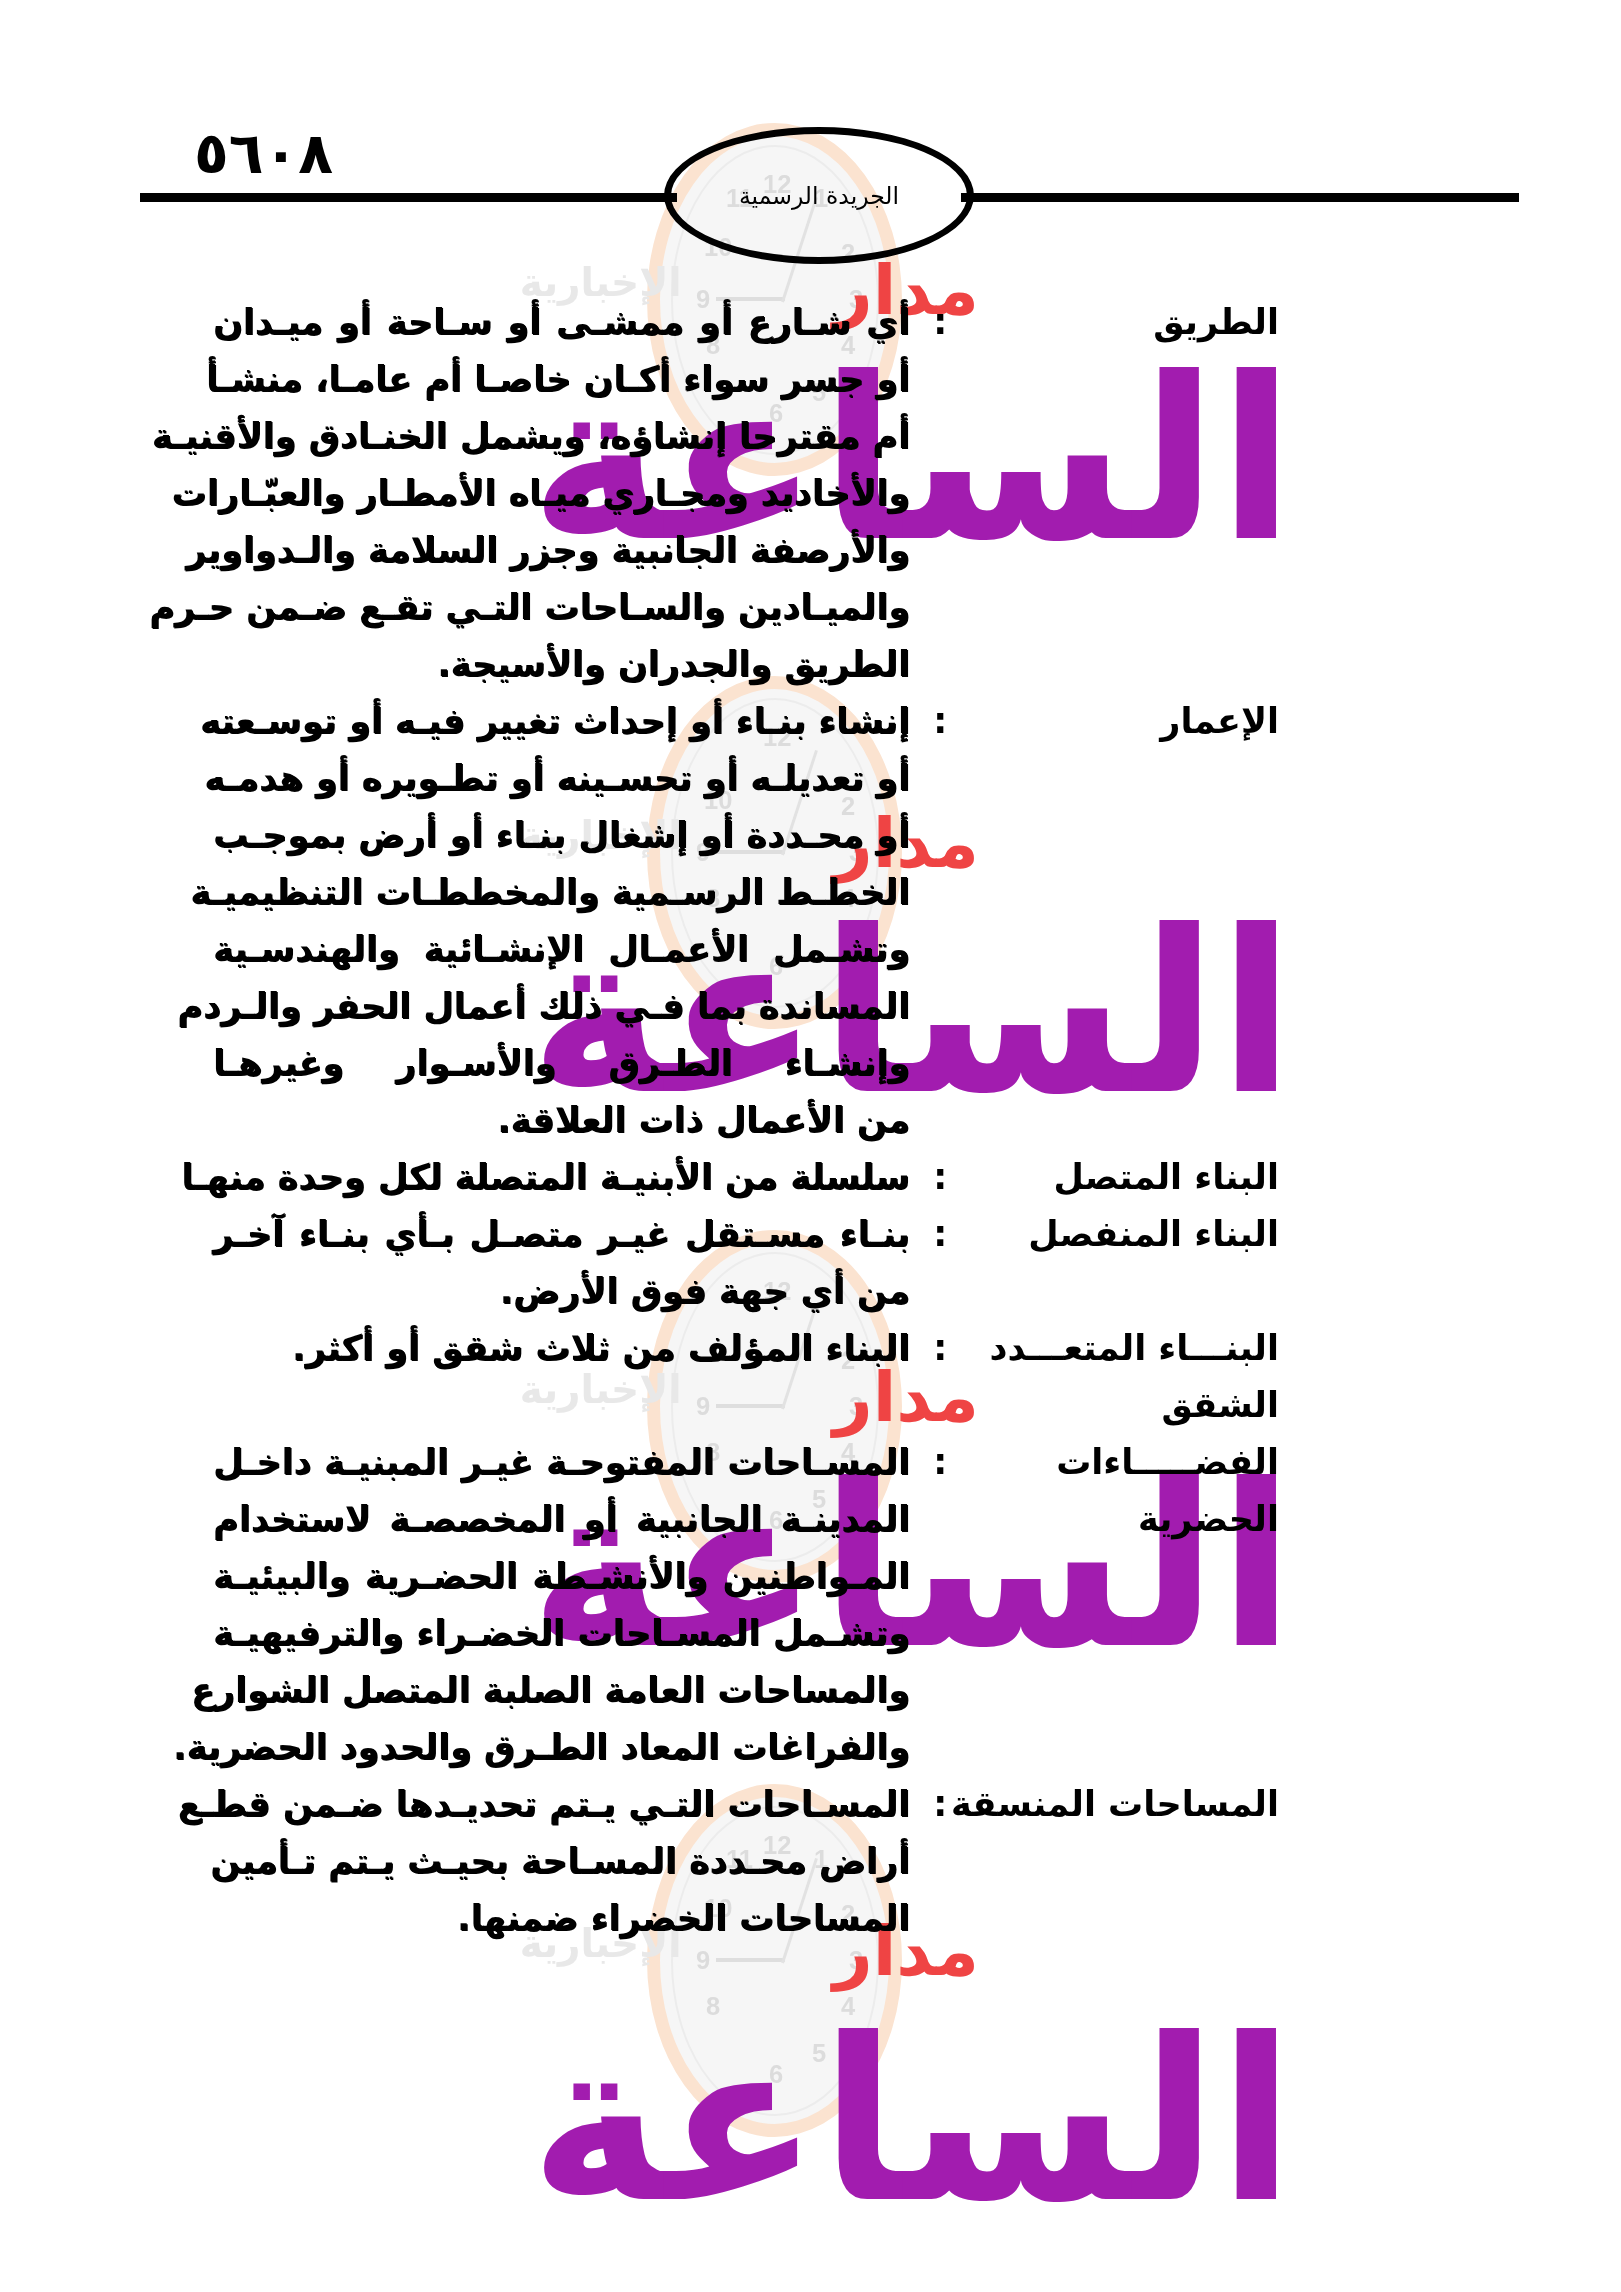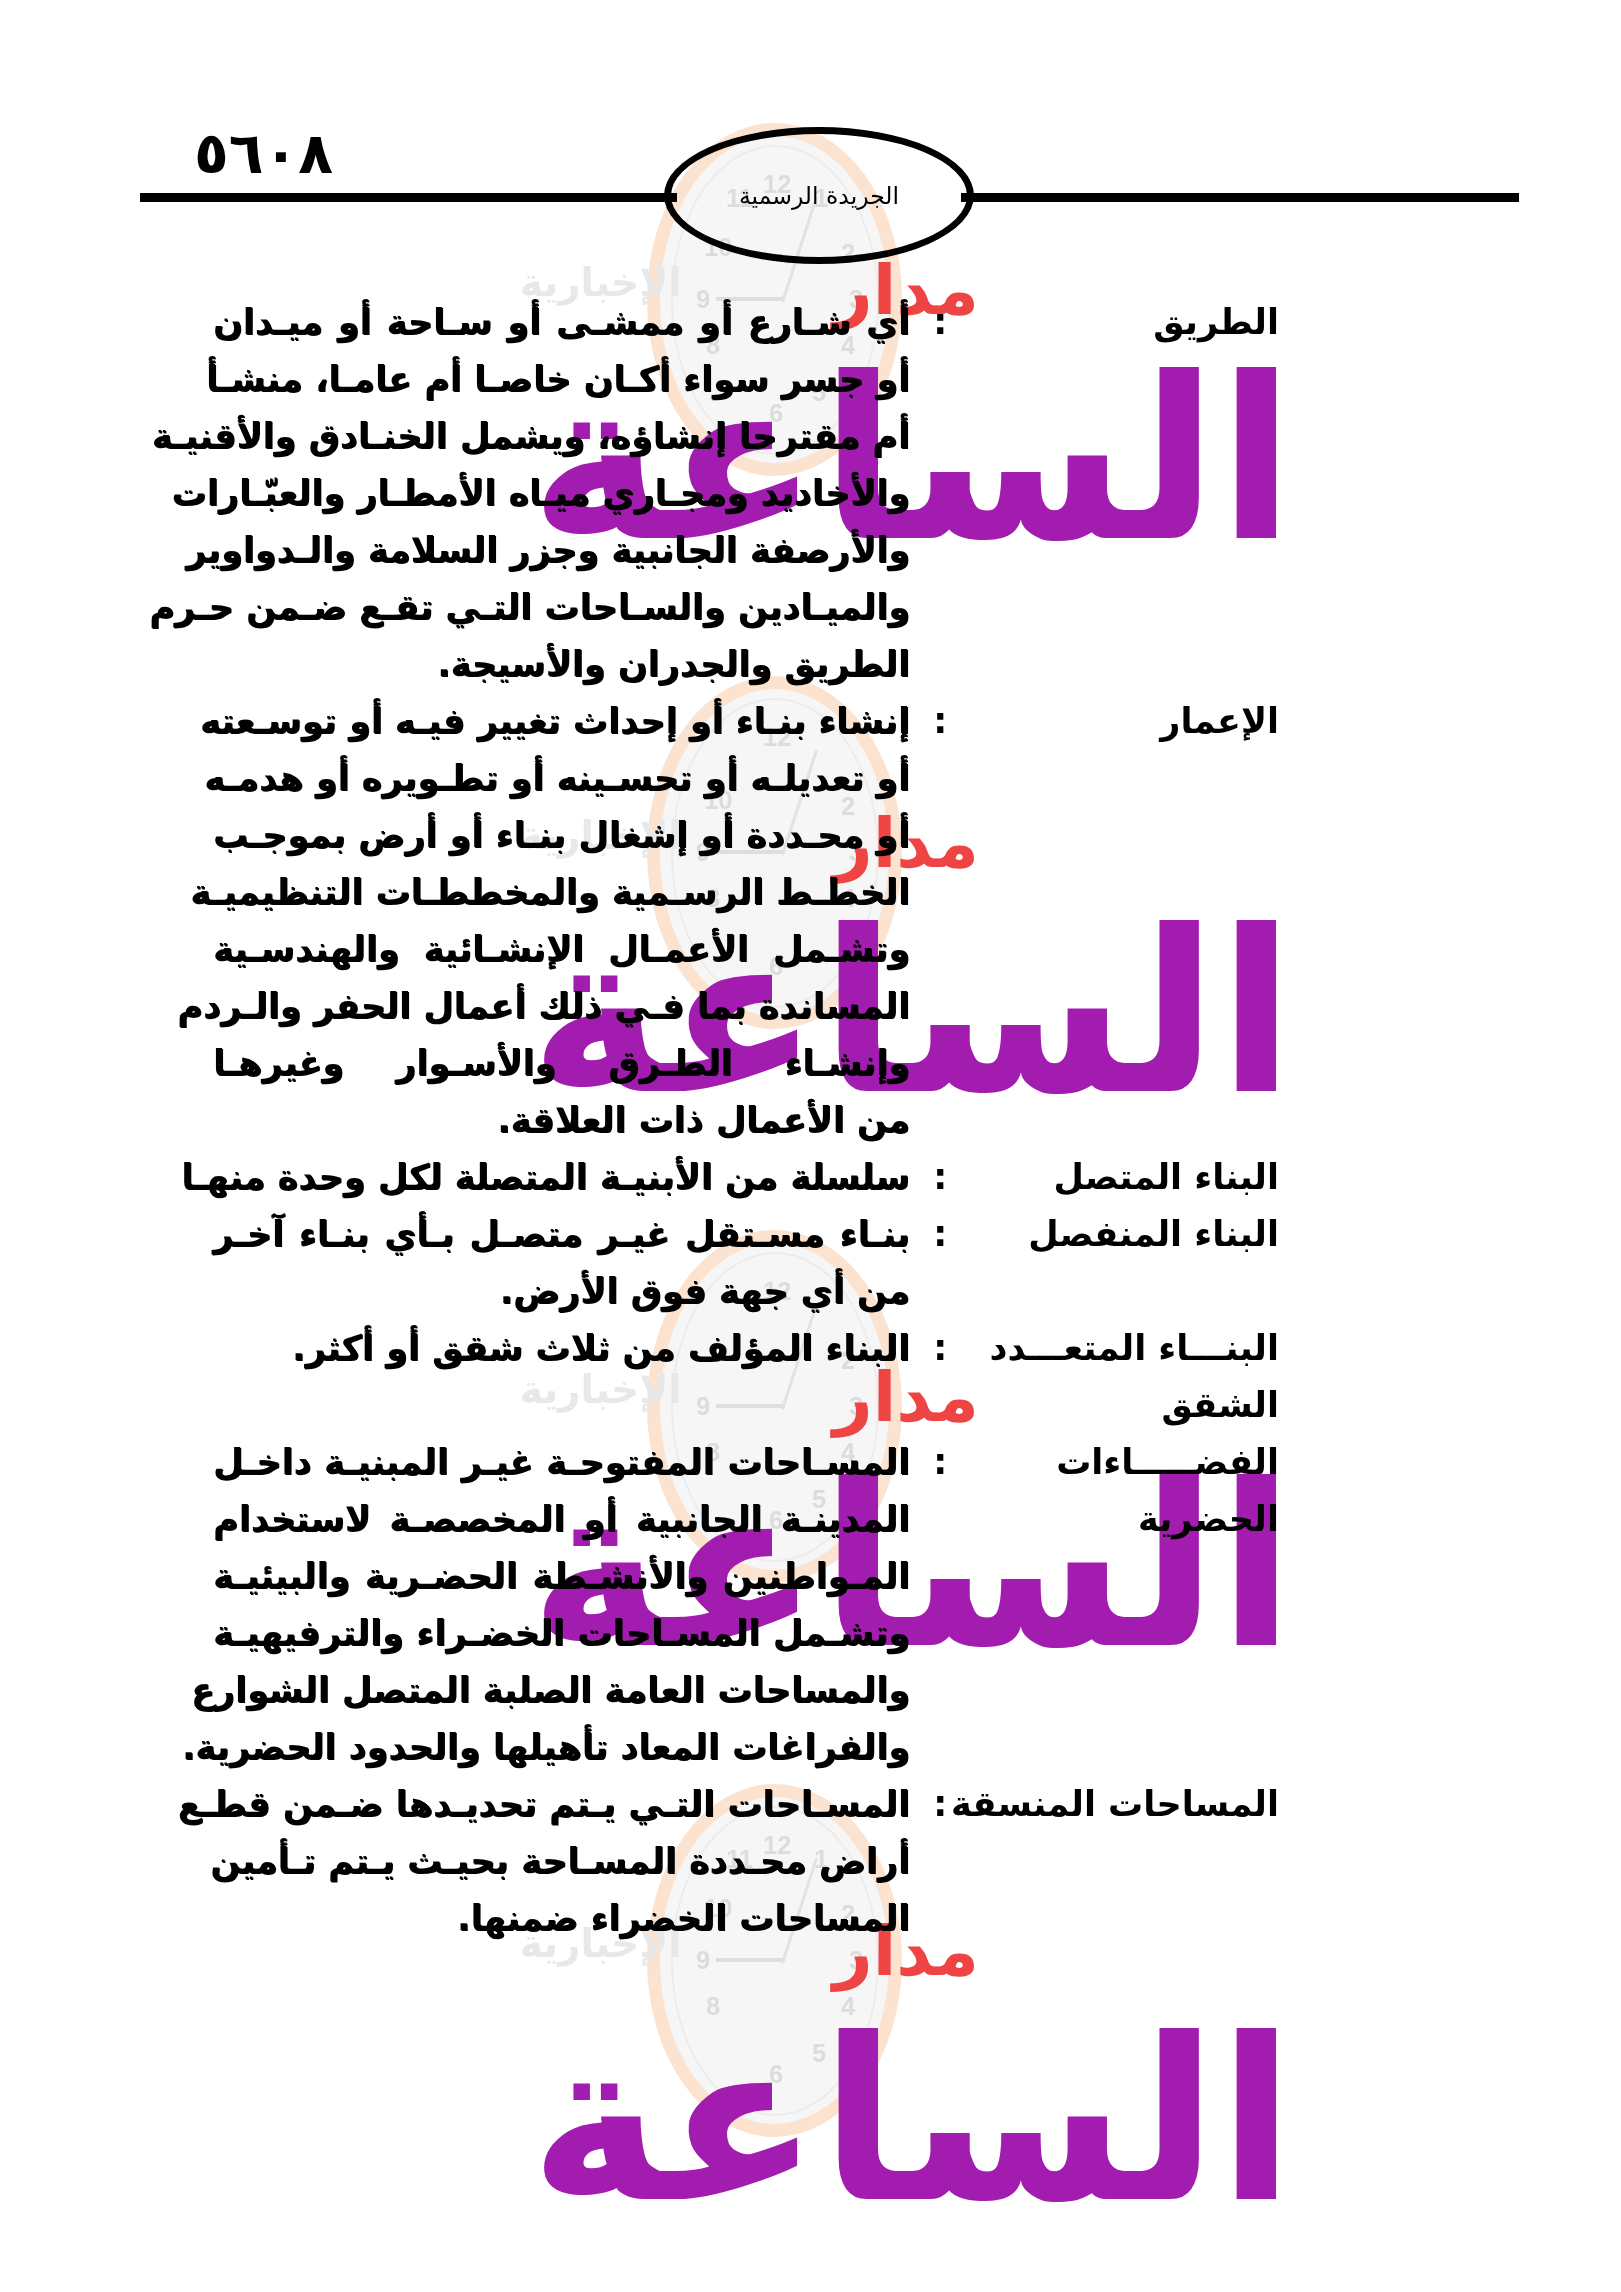--- a/index.html
+++ b/index.html
@@ -206,21 +206,21 @@
         <span class="tline">الفضـــــاءات</span>
         <span class="tline">الحضرية</span>
       </div>
       <div class="colon">:</div>
       <div class="def">
         <span class="line">المسـاحات المفتوحـة غيـر المبنيـة داخـل</span>
         <span class="line">المدينـة الجانبية أو المخصصـة لاستخدام</span>
         <span class="line">المـواطنين والأنشـطة الحضـرية والبيئيـة</span>
         <span class="line">وتشـمل المسـاحات الخضـراء والترفيهيـة</span>
         <span class="line">والمساحات العامة الصلبة المتصل الشوارع</span>
-        <span class="line last">والفراغات المعاد تأهيلها والحدود الحضرية.</span>
+        <span class="line last">والفراغات المعاد الطـرق والحدود الحضرية.</span>
       </div>
     </div>
 
     <div class="entry">
       <div class="term">
         <span class="tline">المساحات المنسقة</span>
       </div>
       <div class="colon">:</div>
       <div class="def">
         <span class="line">المسـاحات التـي يـتم تحديـدها ضـمن قطـع</span>

